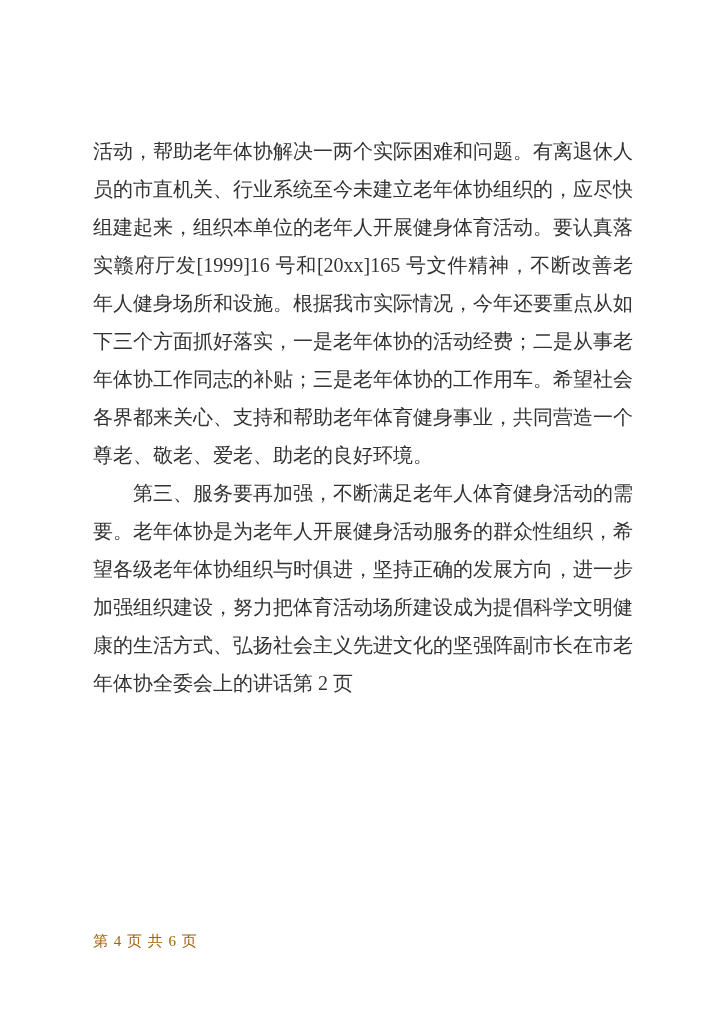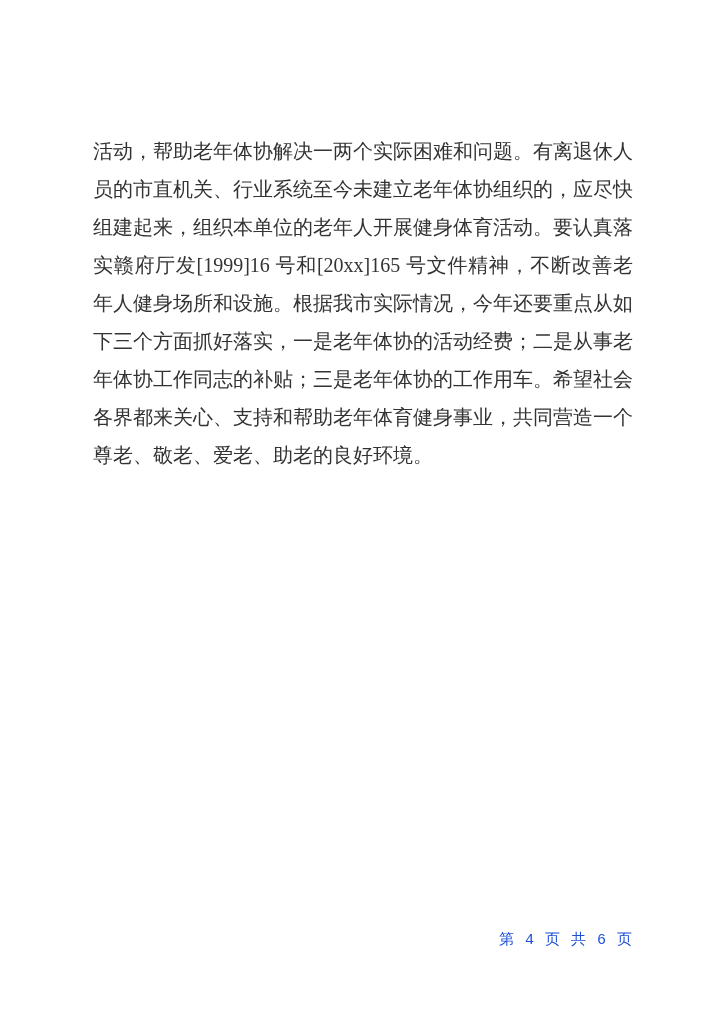--- a/index.html
+++ b/index.html
@@ -33,31 +33,31 @@
     overflow-wrap: break-word;
   }
   .doc-body p.indent {
     text-indent: 2em;
   }
   .doc-footer {
     position: absolute;
     left: 93px;
     top: 930px;
     width: 540px;
-    text-align: right;
+    text-align: left;
     font-size: 15px;
     line-height: 22px;
-    color: #1d4ed8;
+    color: #a16207;
     letter-spacing: 1px;
-    font-family: Liberation Mono, monospace;
   }
 </style>
 </head>
 <body>
 
 <div class="page">
   <div class="doc-body">
       <p>活动，帮助老年体协解决一两个实际困难和问题。有离退休人员的市直机关、行业系统至今未建立老年体协组织的，应尽快组建起来，组织本单位的老年人开展健身体育活动。要认真落实赣府厅发[1999]16 号和[20xx]165 号文件精神，不断改善老年人健身场所和设施。根据我市实际情况，今年还要重点从如下三个方面抓好落实，一是老年体协的活动经费；二是从事老年体协工作同志的补贴；三是老年体协的工作用车。希望社会各界都来关心、支持和帮助老年体育健身事业，共同营造一个尊老、敬老、爱老、助老的良好环境。</p>
+      <p class="indent">第三、服务要再加强，不断满足老年人体育健身活动的需要。老年体协是为老年人开展健身活动服务的群众性组织，希望各级老年体协组织与时俱进，坚持正确的发展方向，进一步加强组织建设，努力把体育活动场所建设成为提倡科学文明健康的生活方式、弘扬社会主义先进文化的坚强阵副市长在市老年体协全委会上的讲话第 2 页</p>
     </div>
   <div class="doc-footer">
     <span>第 4 页 共 6 页</span>
   </div>
 </div>
 
 </body></html>

